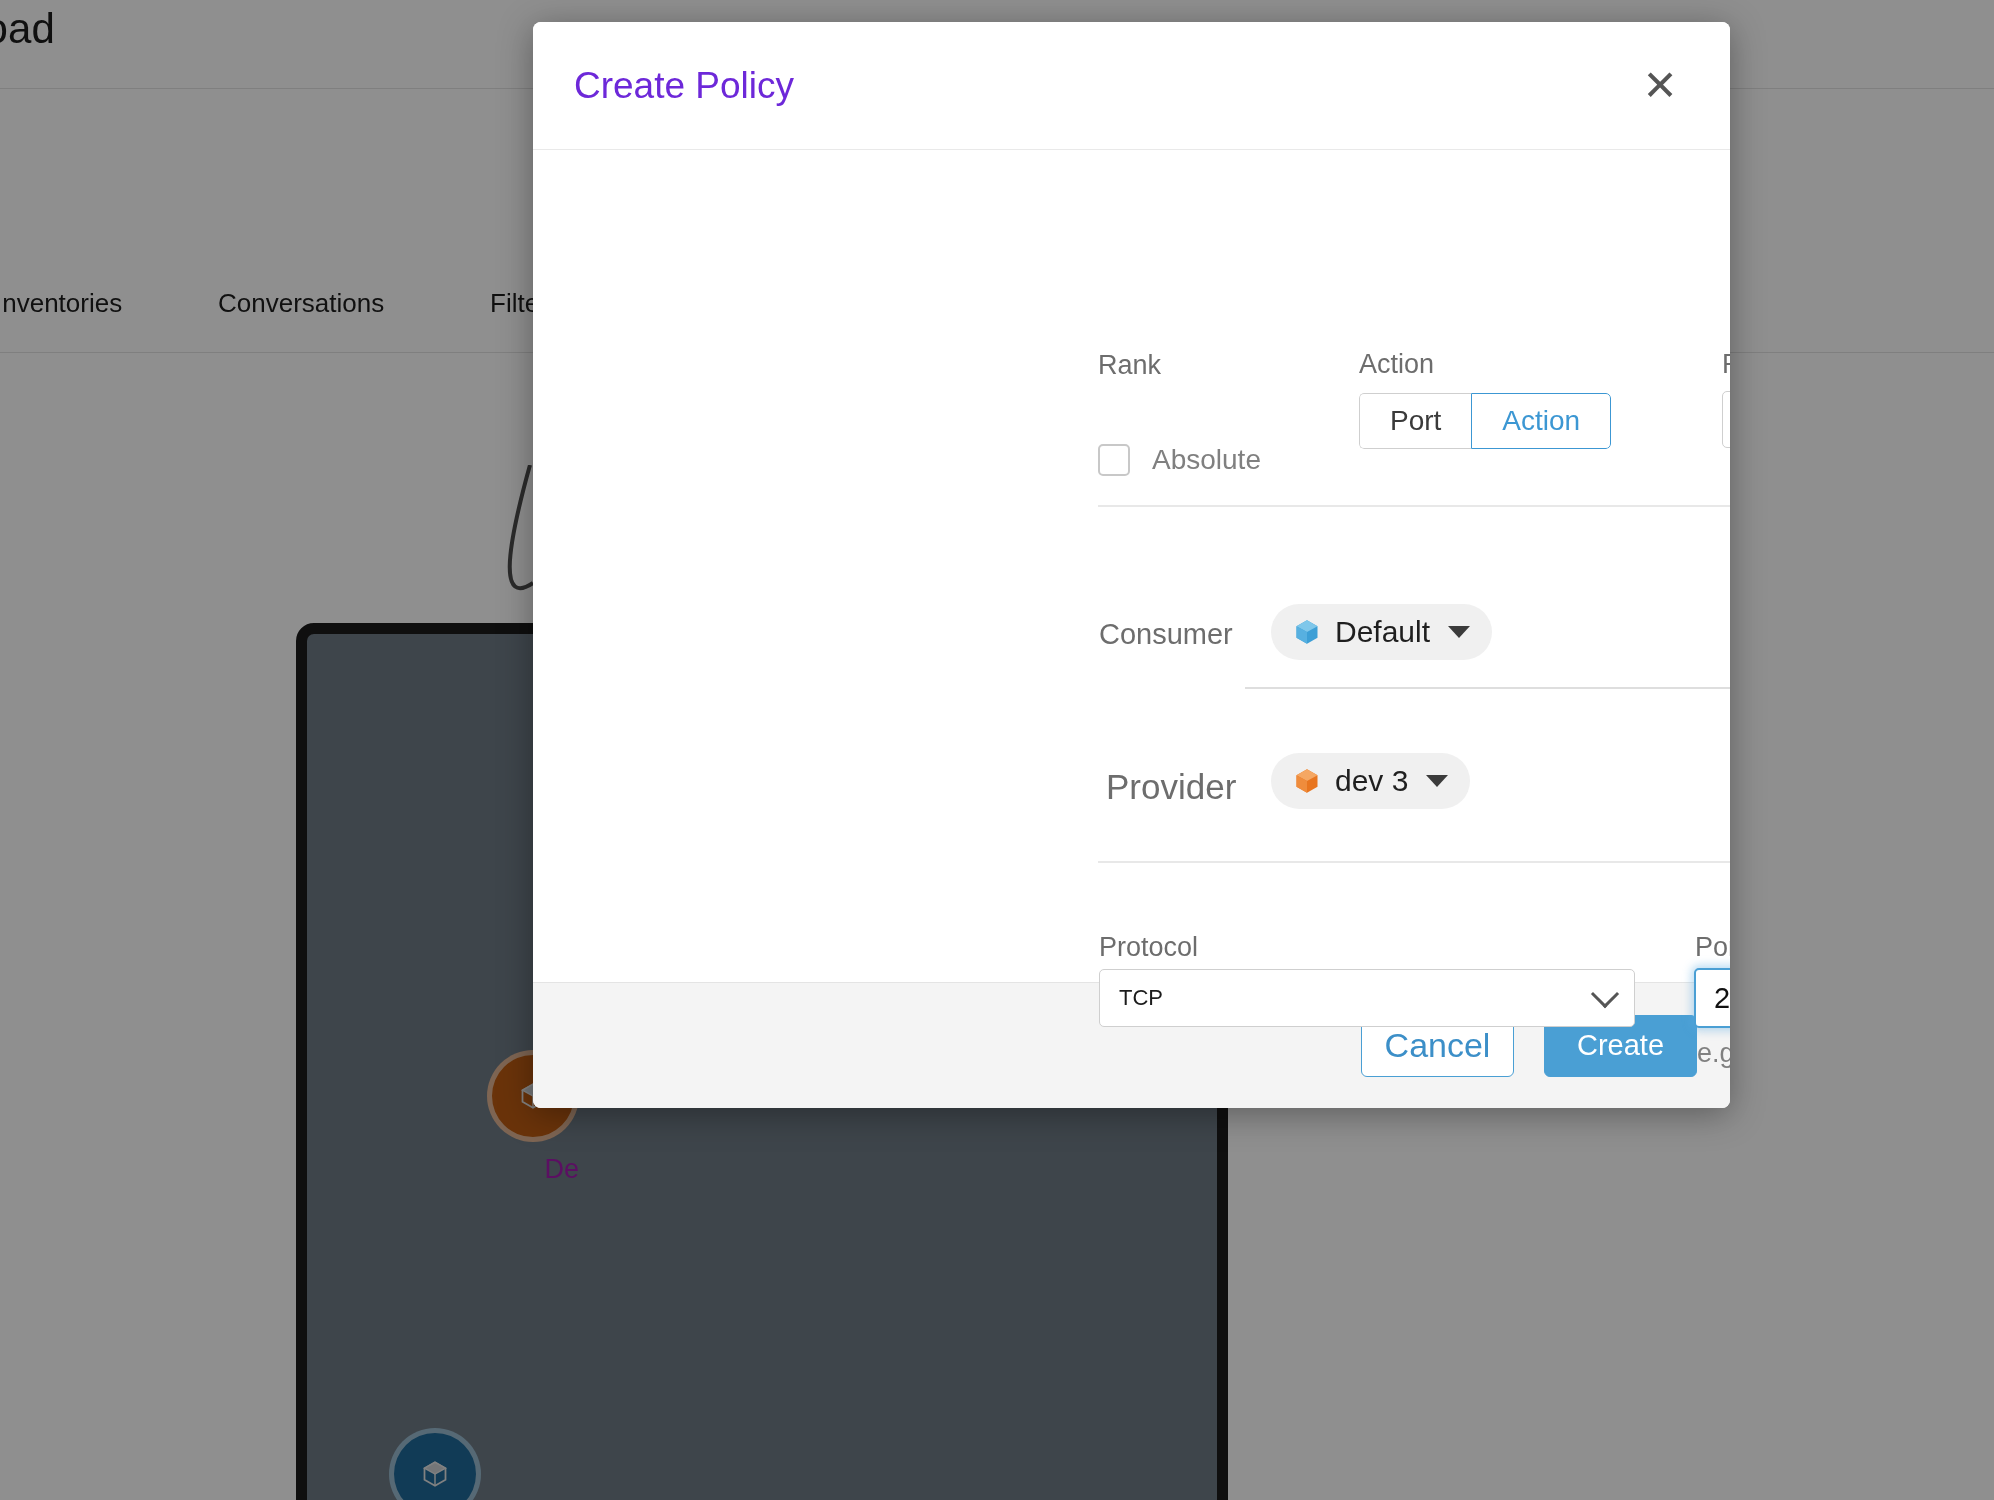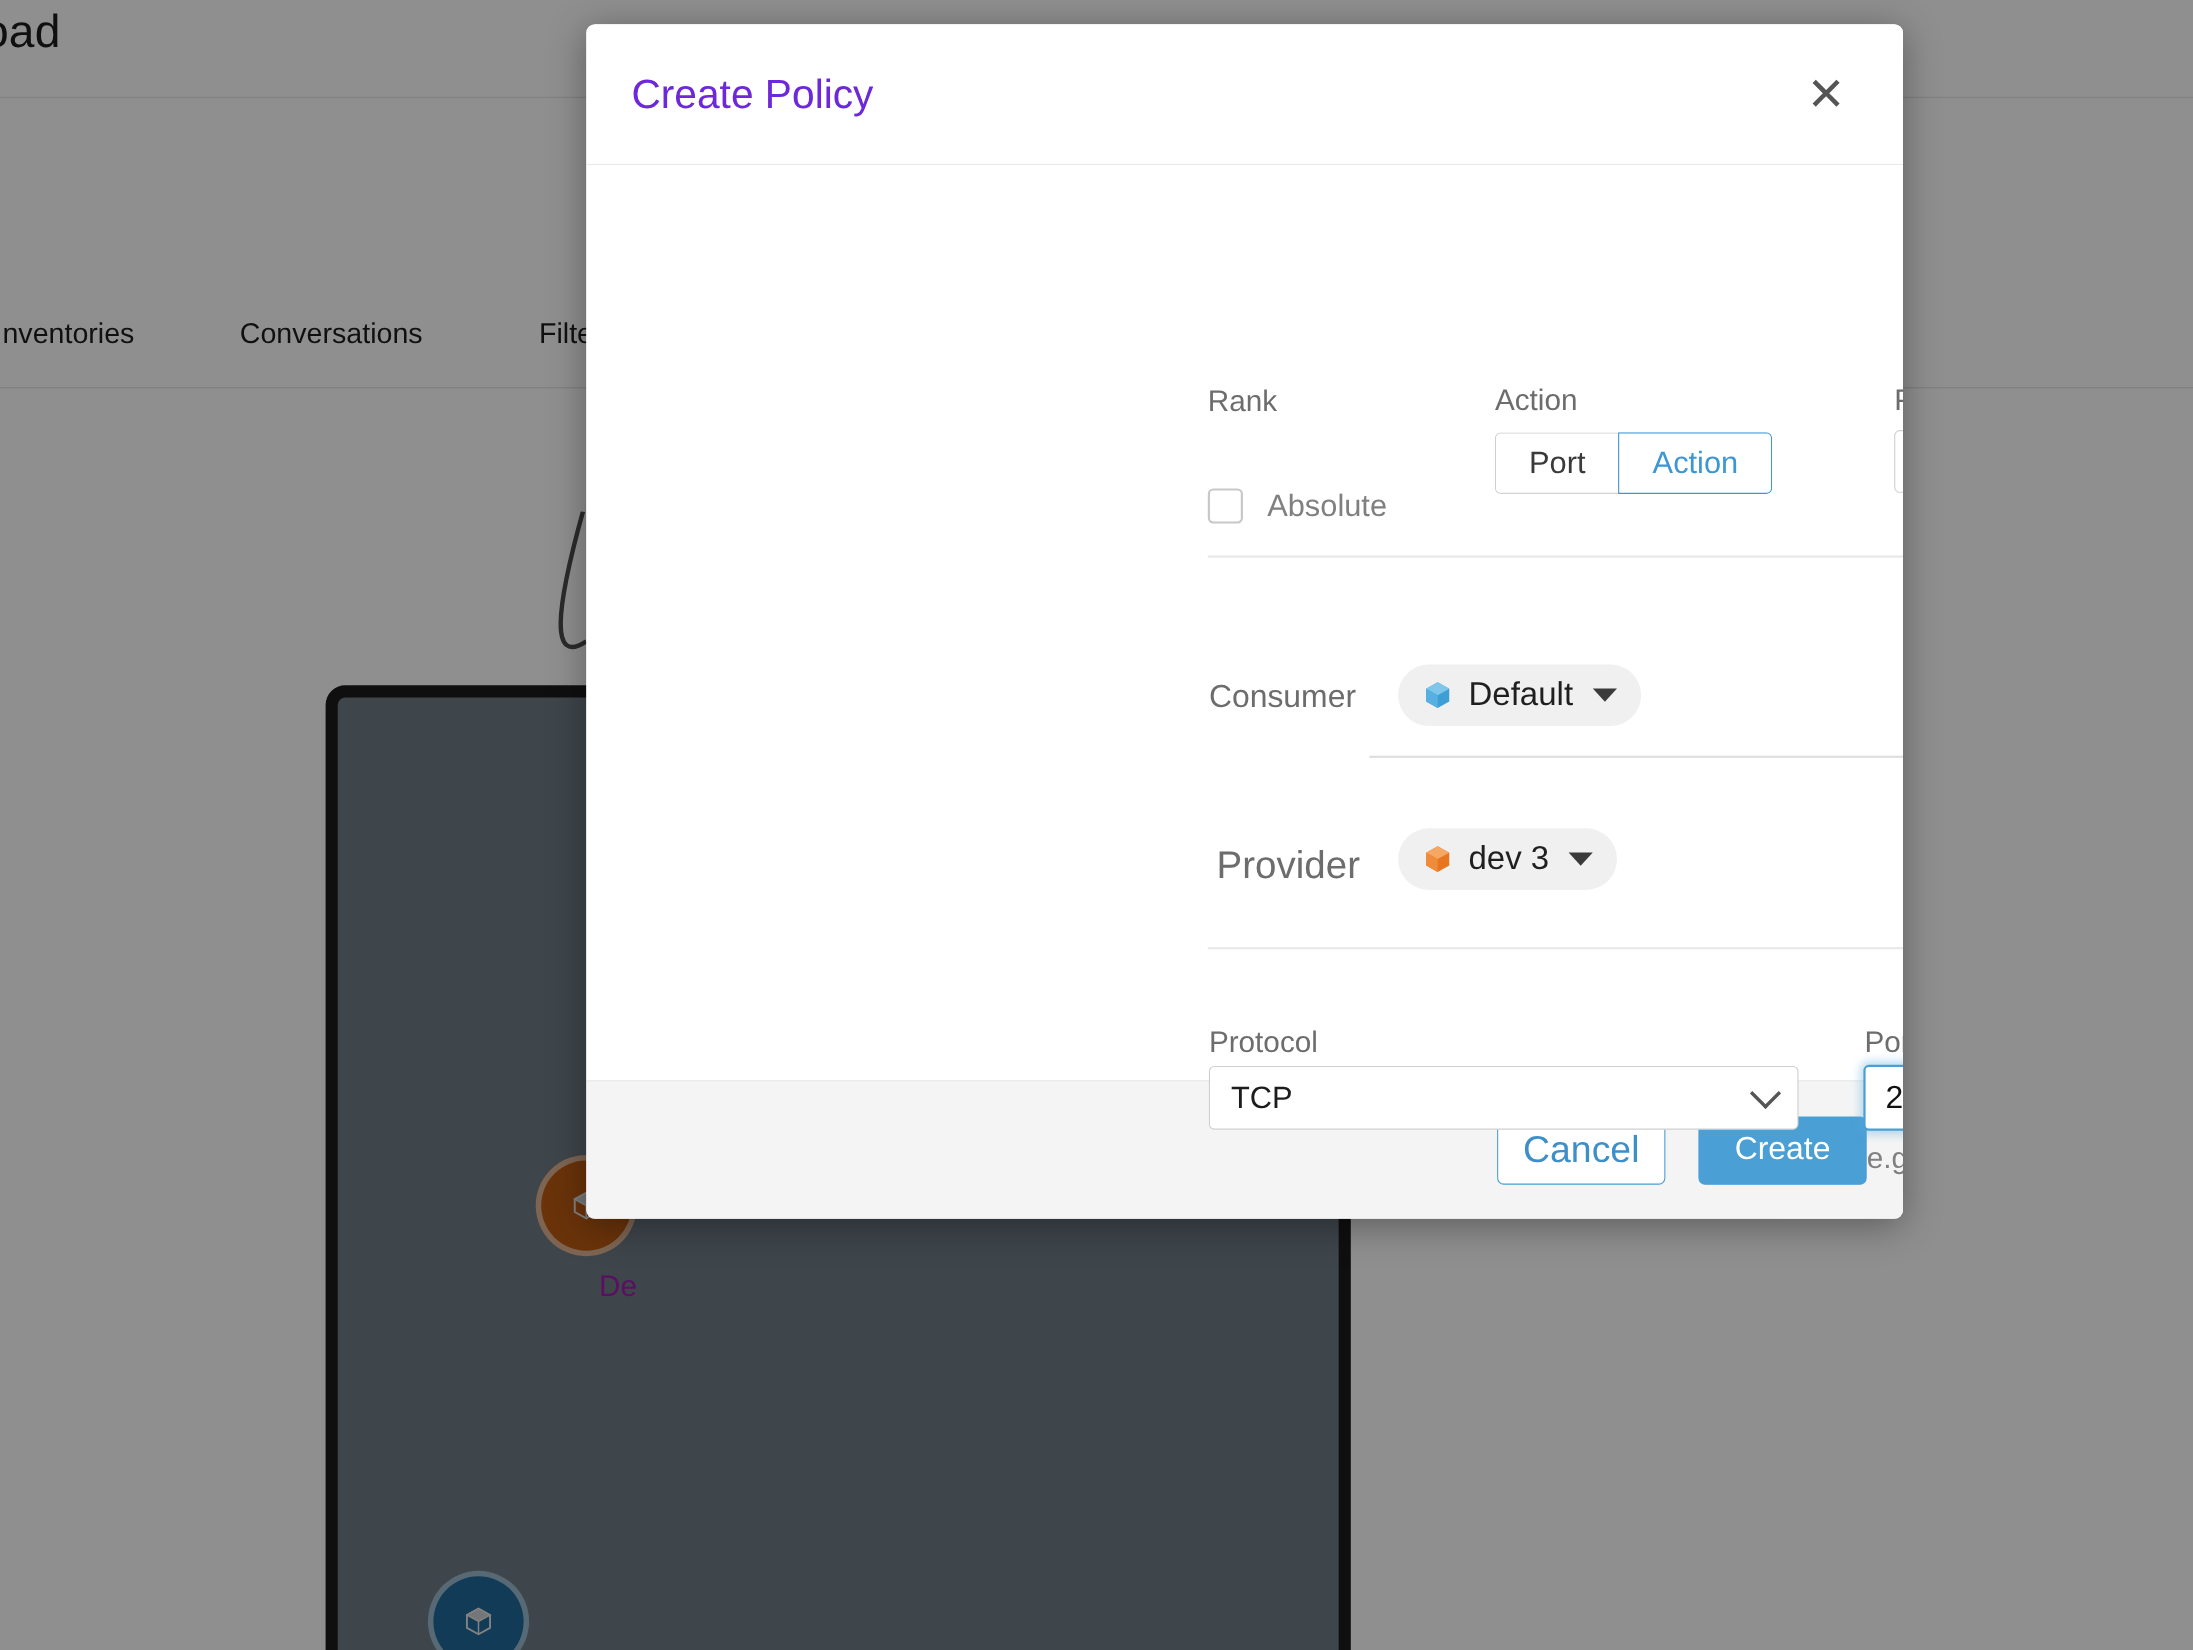--- a/index.html
+++ b/index.html
@@ -232,21 +232,21 @@
 
   
   #protocol-label { position: absolute; left: 566px; top: 782px; }
   #protocol-select {
     position: absolute; left: 566px; top: 819px;
     width: 536px; height: 58px;
     border: 1px solid #cfcfcf; border-radius: 5px; background: #fff;
     display: flex; align-items: center; justify-content: space-between;
     padding: 0 19px;
   }
-  #protocol-value { font-size: 28px; color: #1c1c1c; }
+  #protocol-value { font-size: 22px; color: #1c1c1c; }
   .chevron-down {
     width: 20px; height: 20px;
     border-right: 3px solid #555; border-bottom: 3px solid #555;
     transform: rotate(45deg); margin-bottom: 8px;
   }
 
   #port-label { position: absolute; left: 1162px; top: 782px; }
   #port-input {
     position: absolute; left: 1161px; top: 818px;
     width: 538px; height: 60px;

